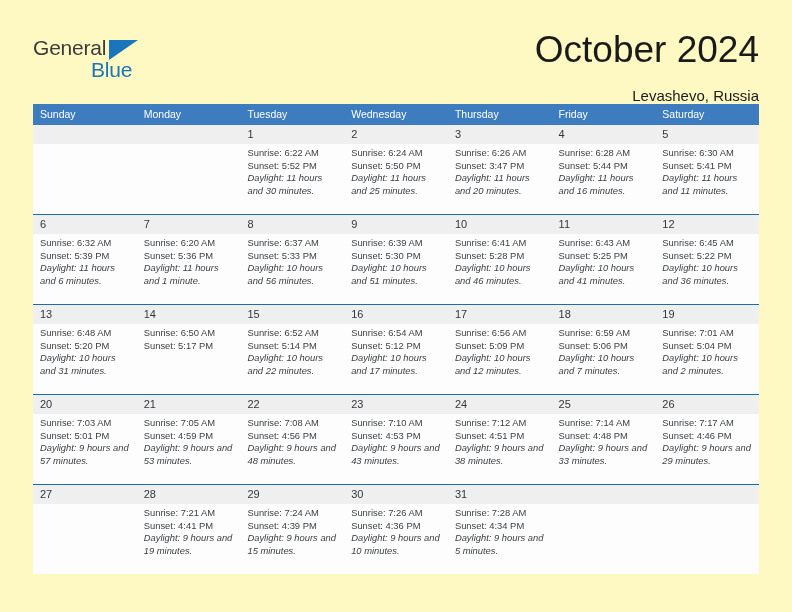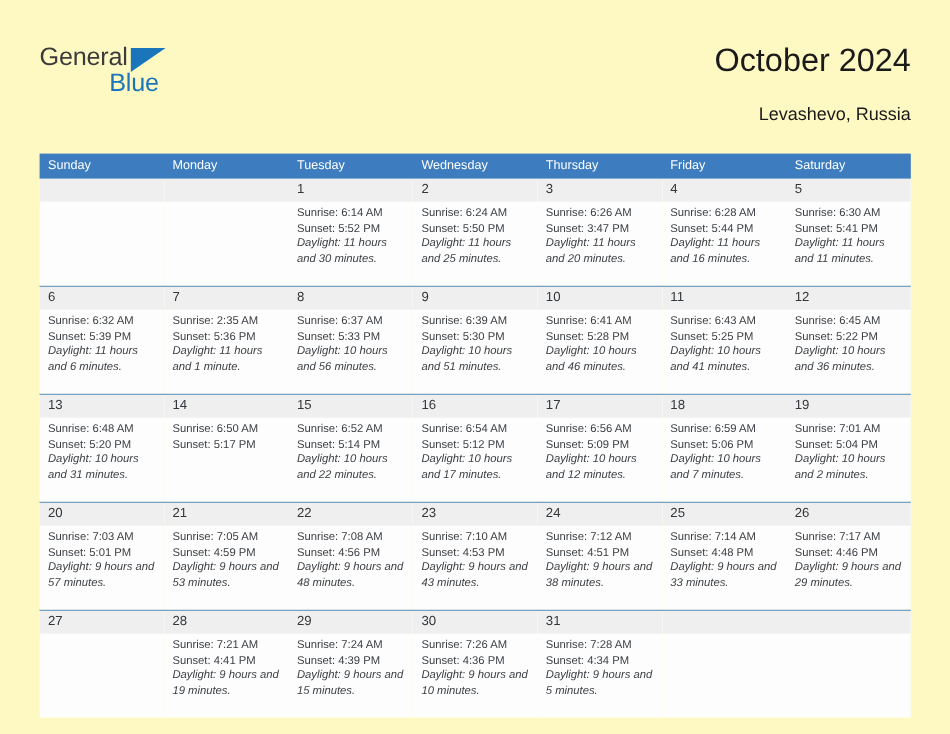--- a/index.html
+++ b/index.html
@@ -56,41 +56,40 @@
     line-height: 24px;
     font-family: "Liberation Sans", sans-serif;
   }
 
   .title-block {
     position: absolute;
     right: 33px; top: 34px;
     text-align: right;
   }
   .cal-title {
-    font-size: 27px;
+    font-size: 37px;
     color: #1a1a1a;
     font-weight: normal;
     line-height: 32px;
     white-space: nowrap;
   }
   .cal-subtitle {
     font-size: 15px;
     color: #1a1a1a;
     line-height: 20px;
     margin-top: 20px;
     white-space: nowrap;
   }
 
   
   .calendar {
     position: absolute;
     left: 33px;
     top: 104px;
     width: 726px;
-    margin-top: 24px;
   }
   .weekday-row {
     display: flex;
     width: 726px;
     height: 21px;
     background: #3c7cbf;
   }
   .weekday {
     flex: 1 1 0;
     font-size: 10.5px;
@@ -173,21 +172,21 @@
           <div class="week-days">
             <div class="day empty">
               <div class="day-num"></div>
             </div>
             <div class="day empty">
               <div class="day-num"></div>
             </div>
             <div class="day">
               <div class="day-num">1</div>
               <div class="day-body">
-                <div>Sunrise: 6:14 AM</div>
+                <div>Sunrise: 6:22 AM</div>
                 <div>Sunset: 5:52 PM</div>
                 <div class="wrap">Daylight: 11 hours and 30 minutes.</div>
               </div>
             </div>
             <div class="day">
               <div class="day-num">2</div>
               <div class="day-body">
                 <div>Sunrise: 6:24 AM</div>
                 <div>Sunset: 5:50 PM</div>
                 <div class="wrap">Daylight: 11 hours and 25 minutes.</div>
@@ -225,21 +224,21 @@
               <div class="day-num">6</div>
               <div class="day-body">
                 <div>Sunrise: 6:32 AM</div>
                 <div>Sunset: 5:39 PM</div>
                 <div class="wrap">Daylight: 11 hours and 6 minutes.</div>
               </div>
             </div>
             <div class="day">
               <div class="day-num">7</div>
               <div class="day-body">
-                <div>Sunrise: 2:35 AM</div>
+                <div>Sunrise: 6:20 AM</div>
                 <div>Sunset: 5:36 PM</div>
                 <div class="wrap">Daylight: 11 hours and 1 minute.</div>
               </div>
             </div>
             <div class="day">
               <div class="day-num">8</div>
               <div class="day-body">
                 <div>Sunrise: 6:37 AM</div>
                 <div>Sunset: 5:33 PM</div>
                 <div class="wrap">Daylight: 10 hours and 56 minutes.</div>

